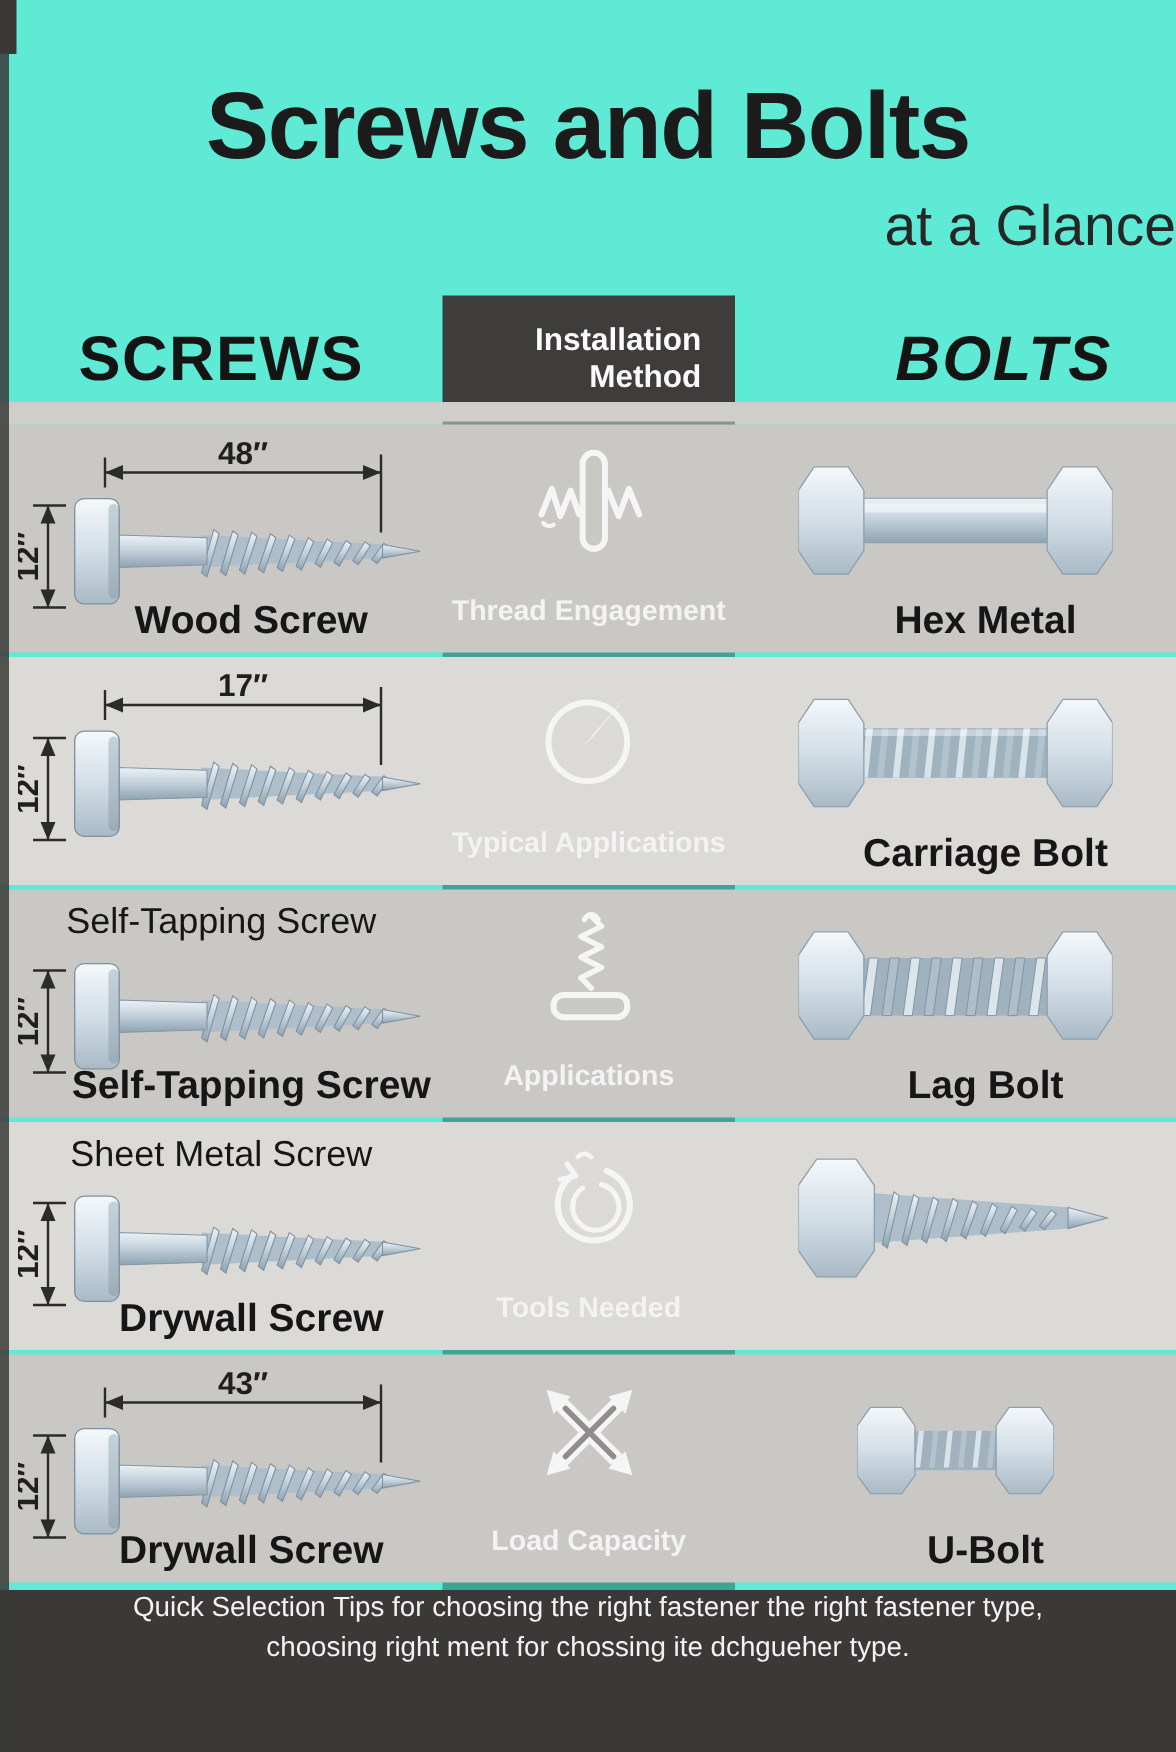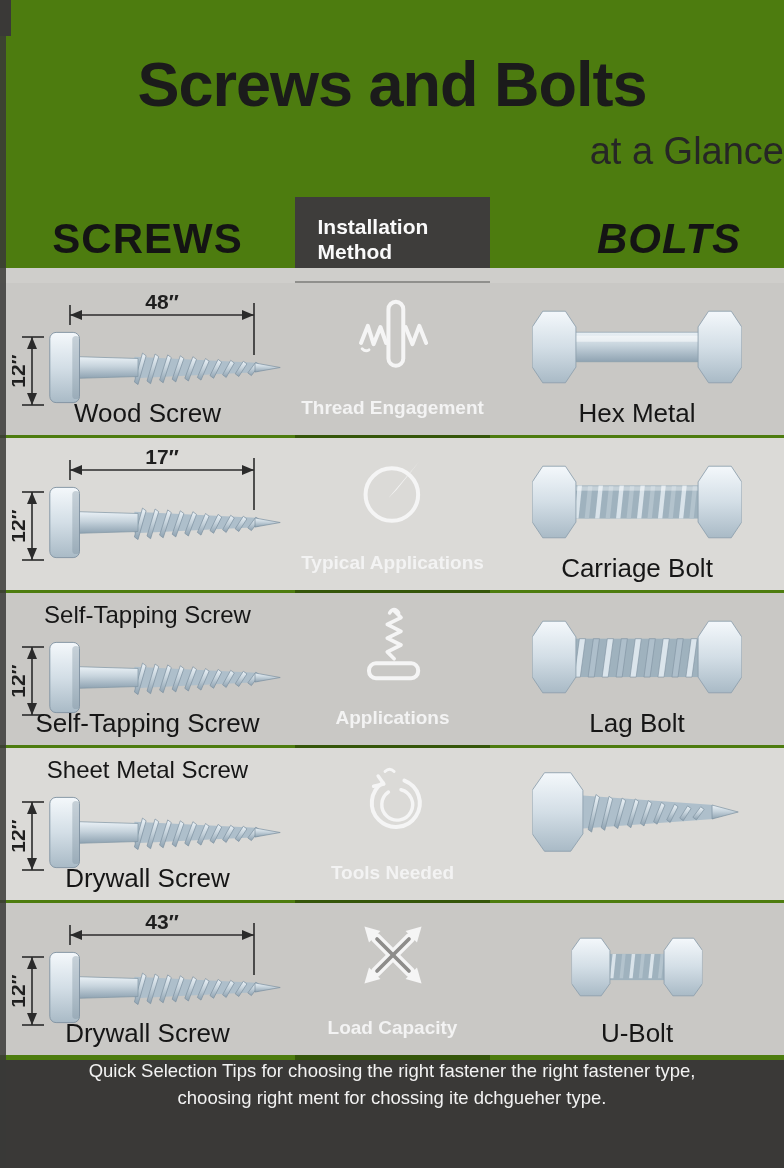--- a/index.html
+++ b/index.html
@@ -1,44 +1,44 @@
 <!DOCTYPE html>
 <html><head>
 <meta charset="utf-8">
 <style>
   html,body{margin:0;padding:0;background:#9a9a9a;}
-  .canvas{position:relative;width:784px;height:1168px;background:#4d7c0f;overflow:hidden;
+  .canvas{position:relative;width:784px;height:1168px;background:#5eead4;overflow:hidden;
           font-family:"Liberation Sans", sans-serif;color:#1c1c1c;}
   .edge-strip{position:absolute;left:0;top:0;width:6px;height:1168px;background:#3a3937;opacity:.85;}
   .corner-block{position:absolute;left:0;top:0;width:11px;height:36px;background:#3a3937;}
   .page-title{position:absolute;left:0;top:48px;width:100%;text-align:center;
               font-size:63px;font-weight:800;letter-spacing:-1px;color:#1b1b1b;}
   .page-subtitle{position:absolute;left:0;top:130px;width:100%;text-align:right;
                  font-size:38px;font-weight:400;color:#262626;}
   .col-header{position:absolute;top:197px;height:84px;display:flex;align-items:center;justify-content:center;
               font-size:42px;font-weight:800;letter-spacing:1px;color:#141414;}
   .col-header.left{left:0;width:295px;}
   .col-header.right{left:492px;width:354px;font-style:italic;}
   .method-header{position:absolute;left:295px;top:197px;width:195px;height:84px;background:#3e3d3b;
-                 display:flex;align-items:center;justify-content:center;text-align:left;}
+                 display:flex;align-items:center;justify-content:center;text-align:right;}
   .method-header span{display:block;width:150px;font-size:21px;font-weight:700;color:#fafafa;line-height:1.2;}
   .transition-band{position:absolute;left:0;top:268px;width:100%;height:15px;background:#cfcecb;}
   .method-strip{position:absolute;left:295px;top:281px;width:195px;height:779px;background:rgba(0,0,0,0.30);}
   .row{position:absolute;left:0;width:784px;height:152px;}
   .row.dark{background:#c9c8c5;}
   .row.light{background:#dbdad7;}
   .cell-left{position:absolute;left:0;top:0;width:295px;height:152px;}
   .cell-center{position:absolute;left:295px;top:0;width:195px;height:152px;}
   .cell-right{position:absolute;left:490px;top:0;width:294px;height:152px;}
   .screwfig{position:absolute;left:12px;top:10px;width:270px;height:118px;}
   .dim-line{stroke:#2b2b2b;stroke-width:1.6;}
   .dim-arrow{fill:#2b2b2b;}
   .dim-text{font-family:"Liberation Sans",sans-serif;font-size:21px;font-weight:600;fill:#1f1f1f;text-anchor:middle;}
   .item-label{position:absolute;left:0;bottom:6px;width:100%;text-align:center;
-              font-size:26px;font-weight:400;color:#161616;}
+              font-size:26px;font-weight:700;color:#161616;padding-left:20px;}
   .top-label{position:absolute;left:0;top:8px;width:100%;text-align:center;
              font-size:24px;font-weight:500;color:#161616;z-index:3;}
   .micon{position:absolute;left:50%;top:12px;transform:translateX(-50%);width:80px;height:80px;}
   .micon-label{position:absolute;left:0;bottom:16px;width:100%;text-align:center;
                font-size:19px;font-weight:600;color:#f3f3f3;}
   .boltfig{position:absolute;left:50%;top:16px;transform:translateX(-50%);height:96px;}
   .footer{position:absolute;left:0;top:1060px;width:784px;height:111px;background:#3a3937;
           display:flex;flex-direction:column;align-items:center;gap:5px;}
   .footer div{font-size:18.5px;font-weight:500;color:#f2f2f2;text-align:center;}
   .icon-stroke{stroke:#f5f5f5;fill:none;stroke-linecap:round;stroke-linejoin:round;}

